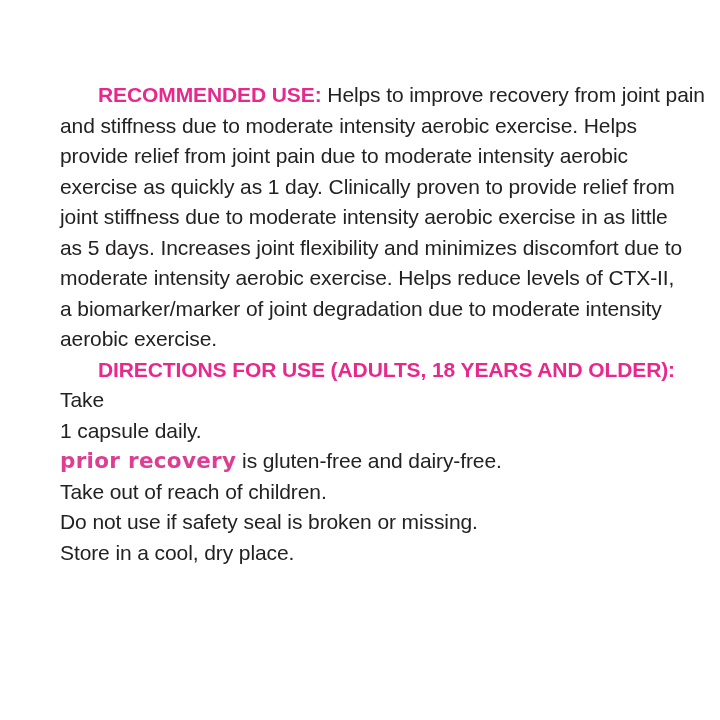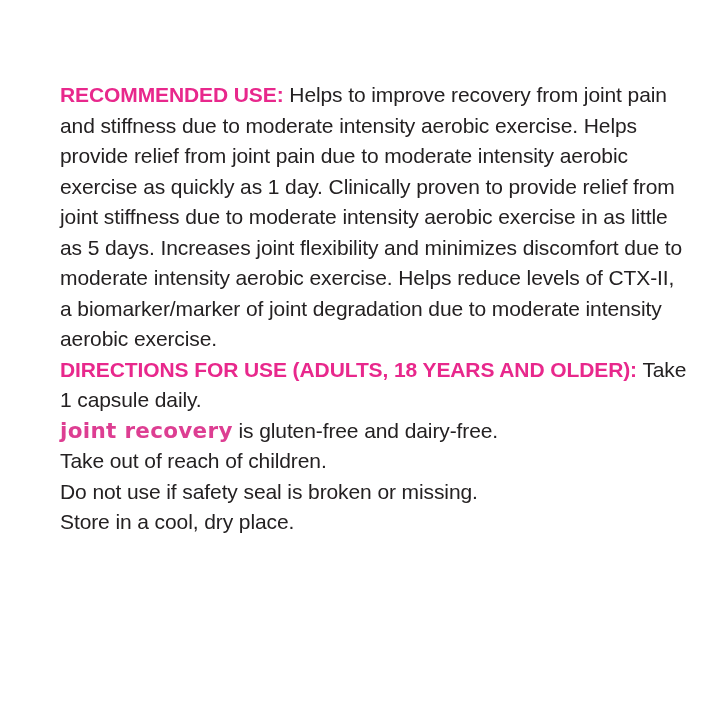--- a/index.html
+++ b/index.html
@@ -24,20 +24,21 @@
     letter-spacing: -0.1px;
     color: var(--body-color, #242122);
   }
   .label-panel p {
     margin: 0;
     padding: 0;
   }
   .section-heading {
     font-weight: bold;
     color: var(--heading-pink, #e8288c);
+    margin-left: 38px;
   }
   .section-body {
     white-space: pre-line;
   }
   .brand-wordmark {
     font-family: "DejaVu Sans", sans-serif;
     font-weight: bold;
     font-size: 21.5px;
     letter-spacing: 0.3px;
     color: var(--brand-pink, #dd3e92);
@@ -62,21 +63,21 @@
   </p>
 
   <p>
     <span class="section-heading">DIRECTIONS FOR USE (ADULTS, 18 YEARS AND OLDER):</span>
     <span class="section-body">Take
 1 capsule daily.</span>
   </p>
 
 
   <p>
-    <span class="brand-wordmark">joint recovery</span>
+    <span class="brand-wordmark">prior recovery</span>
     <span class="section-body">is gluten-free and dairy-free.</span>
   </p>
 
   <p>Take out of reach of children.</p>
 
   <p>Do not use if safety seal is broken or missing.</p>
 
   <p>Store in a cool, dry place.</p>
 
 </div>

